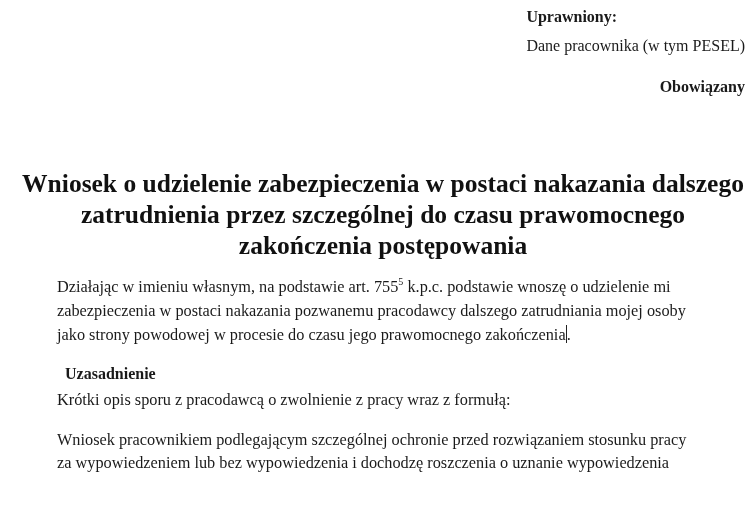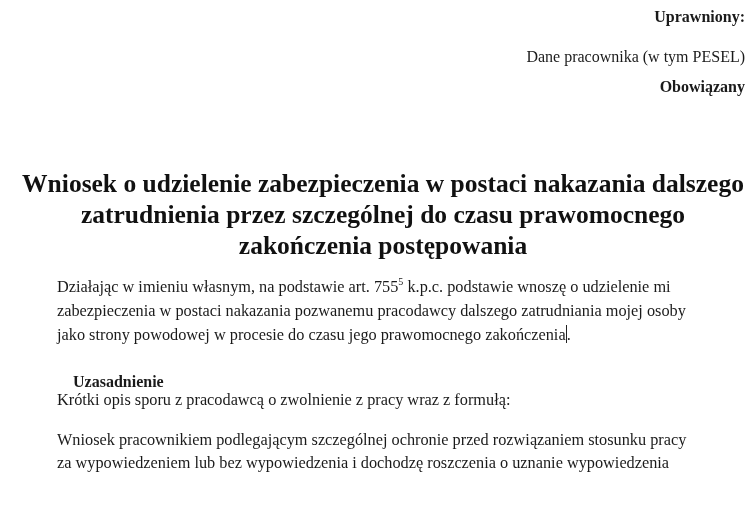--- a/index.html
+++ b/index.html
@@ -17,33 +17,32 @@
     }
     .page {
       position: absolute;
       left: 0; top: 0;
       width: 750px;
       height: 506px;
     }
     .party-block {
       position: absolute;
       right: 5px;
-      text-align: right;
       font-size: 16px;
       line-height: 22px;
     }
     .party-block.claimant { top: 6px; }
     .party-block.obligor { top: 76px; }
     .party-label {
       font-weight: bold;
       display: block;
     }
     .party-value {
       display: block;
-      margin-top: 18px;
+      margin-top: 7px;
     }
     .doc-title {
       position: absolute;
       left: 8px;
       top: 168px;
       width: 750px;
       margin: 0;
       text-align: center;
       font-weight: bold;
       font-size: 25.5px;
@@ -64,21 +63,21 @@
     }
     .body-text .line {
       display: block;
       white-space: nowrap;
     }
     .p-intro { top: 275px; }
     .section-heading {
       position: absolute;
       left: 57px;
       top: 355px;
-      margin: 16px;
+      margin: 8px;
       font-size: 16px;
       font-weight: bold;
       line-height: 22px;
     }
     .p-summary { top: 388px; }
     .p-statement { top: 428px; line-height: 23px; }
     sup.art-sup {
       font-size: 10px;
       vertical-align: top;
       line-height: 10px;

